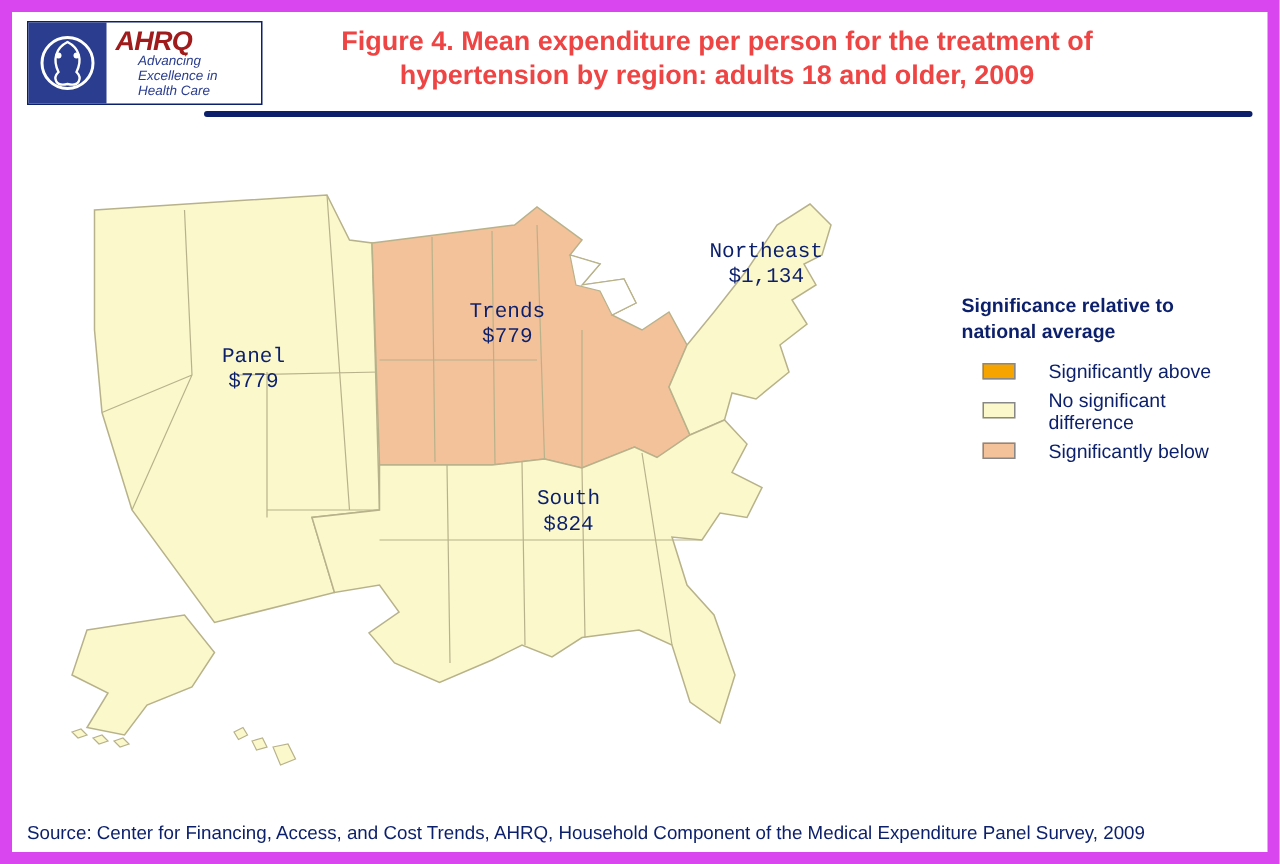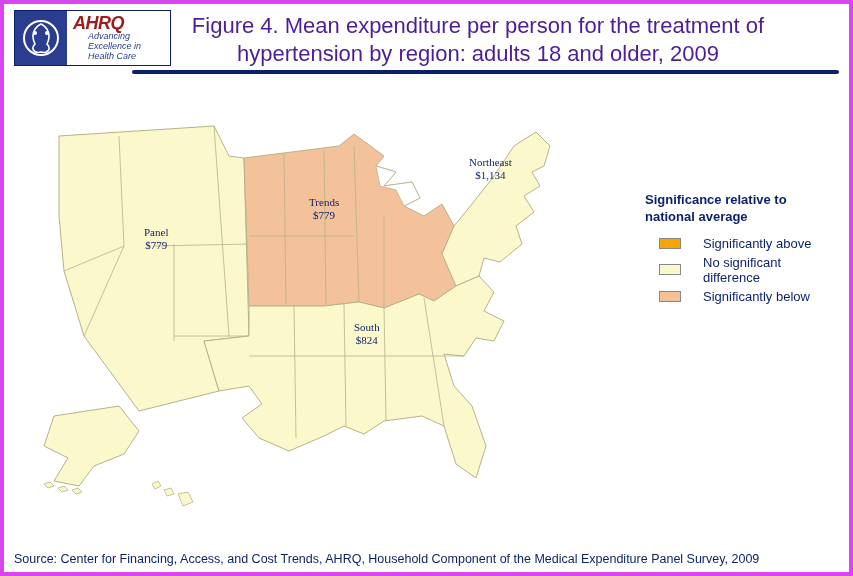--- a/index.html
+++ b/index.html
@@ -6,21 +6,21 @@
   body {
     font-family: Arial, Helvetica, sans-serif;
     background: #fff;
     width: 853px;
     height: 576px;
     overflow: hidden;
   }
   .frame {
     width: 853px;
     height: 576px;
-    border: 4px solid #d946ef;
+    border: 8px solid #d946ef;
     position: relative;
     background: #fff;
   }
   .header {
     display: flex;
     align-items: flex-start;
     padding: 6px 10px 0 10px;
     gap: 6px;
   }
   .logo-box {
@@ -55,23 +55,23 @@
   .ahrq-tag {
     font-style: italic;
     font-size: 9px;
     line-height: 1.1;
     color: #2a3d8f;
     max-width: 74px;
     margin-left: 15px;
   }
   .title {
     flex: 1;
-    color: #4c1d95;
-    font-weight: normal;
-    font-size: 22px;
+    color: #ef4444;
+    font-weight: bold;
+    font-size: 18px;
     line-height: 1.25;
     text-align: center;
     padding: 2px 60px 0 0;
   }
   .hr-bar {
     position: absolute;
     left: 128px;
     right: 10px;
     top: 66px;
     height: 4px;
@@ -82,24 +82,24 @@
     position: absolute;
     left: 20px;
     top: 82px;
     width: 600px;
     height: 430px;
   }
   .map-area svg { width: 100%; height: 100%; }
   .region-label {
     position: absolute;
     color: #0b1f6b;
-    font-size: 11px;
+    font-size: 14px;
     text-align: center;
     line-height: 1.2;
-    font-family: Liberation Serif, serif;
+    font-family: Liberation Mono, monospace;
   }
   .legend {
     position: absolute;
     right: 14px;
     top: 188px;
     width: 190px;
     color: #0b1f6b;
     font-size: 13px;
   }
   .legend-title {

